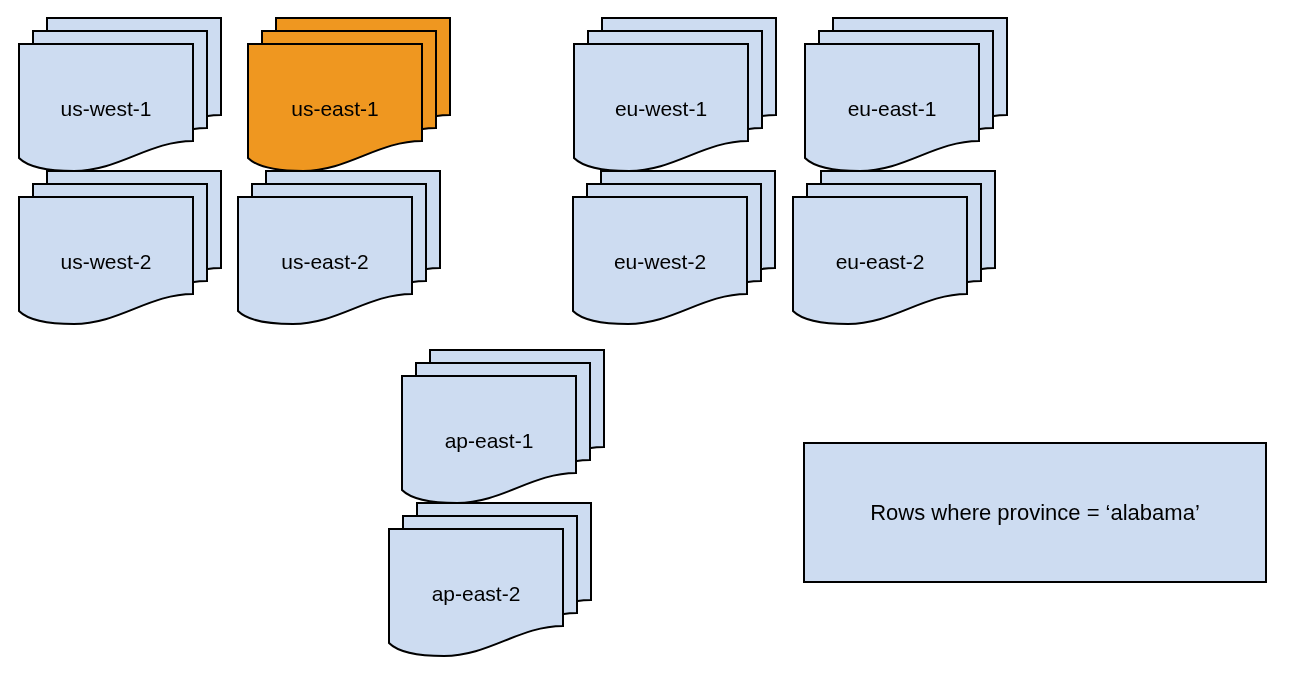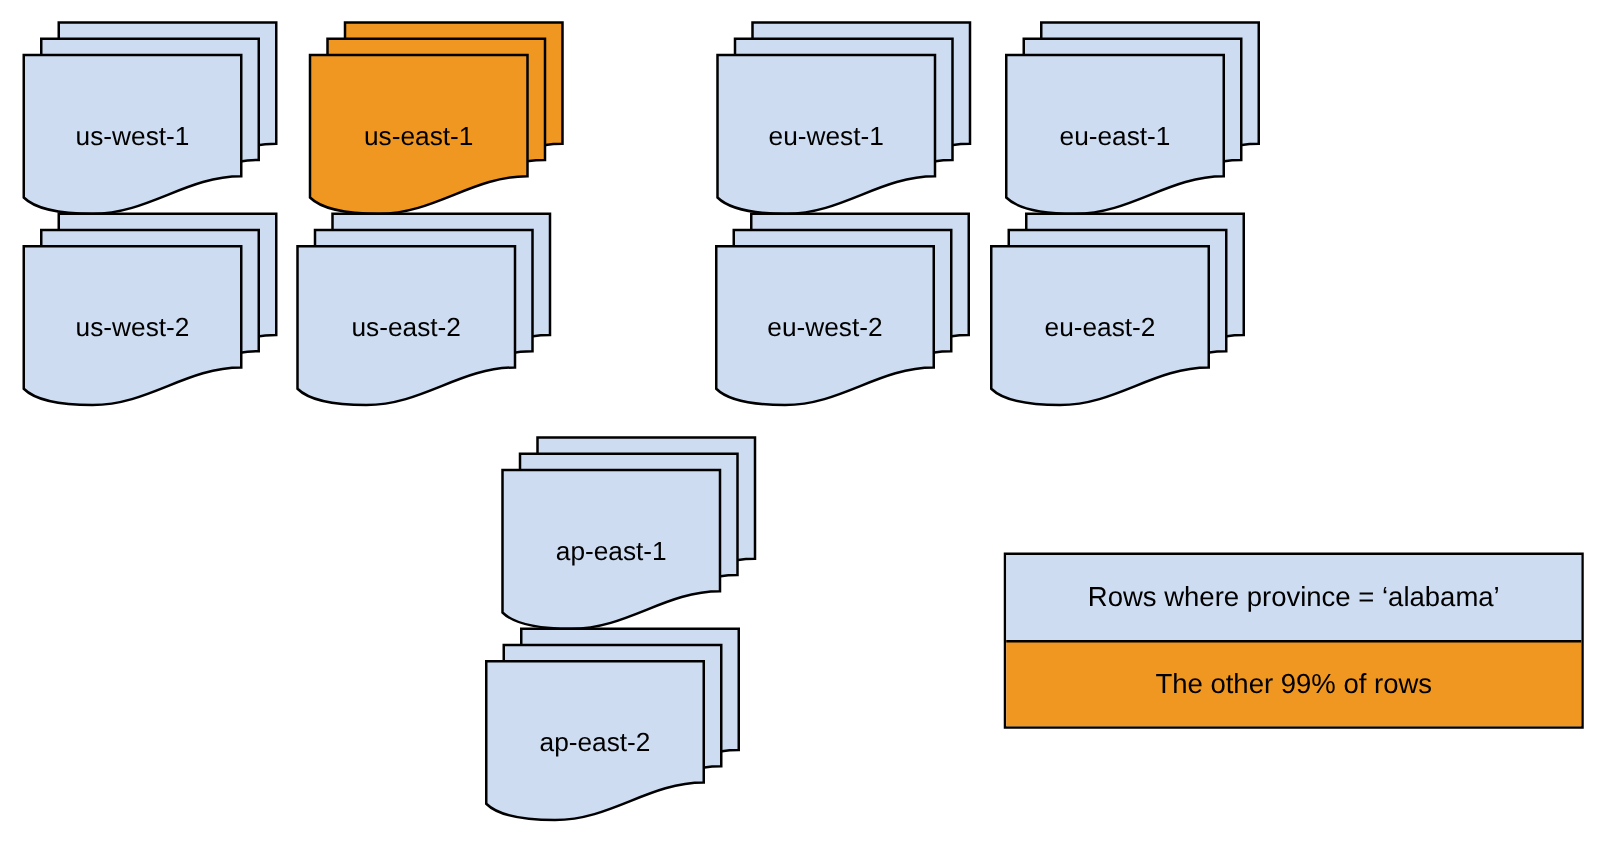--- a/index.html
+++ b/index.html
@@ -111,17 +111,14 @@
         <path d="M 0 0 L 174 0 L 174 97 C 130 97 100 127 55 127 C 30 127 10 124 0 114 Z" transform="translate(28,0)" fill="#cddcf1" stroke="#000000" stroke-width="2"></path>
         <path d="M 0 0 L 174 0 L 174 97 C 130 97 100 127 55 127 C 30 127 10 124 0 114 Z" transform="translate(14,13)" fill="#cddcf1" stroke="#000000" stroke-width="2"></path>
         <path d="M 0 0 L 174 0 L 174 97 C 130 97 100 127 55 127 C 30 127 10 124 0 114 Z" transform="translate(0,26)" fill="#cddcf1" stroke="#000000" stroke-width="2"></path>
         <text x="87" y="98" text-anchor="middle">ap-east-2</text>
       </g>
     </svg>
   <div class="legend" style="left: 803px; top: 442px; width: 464px; height: 141px;">
     <div class="legend-row" style="background: rgb(205, 220, 241);">
       <span>Rows where province = ‘alabama’</span>
     </div>
-    <div class="legend-row" style="background: rgb(239, 151, 32);">
-      <span>The other 99% of rows</span>
-    </div>
   </div>
 </div>
 
 </body></html>

